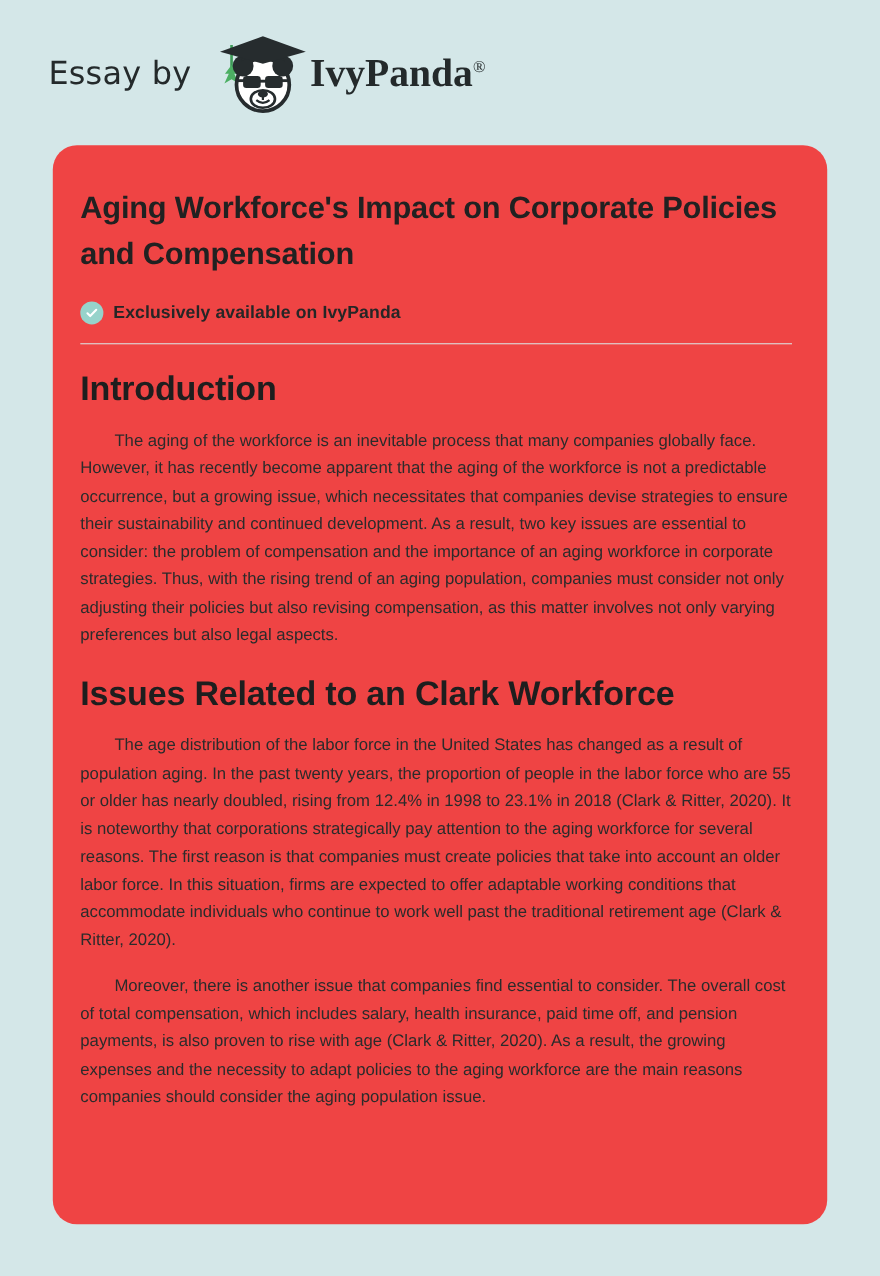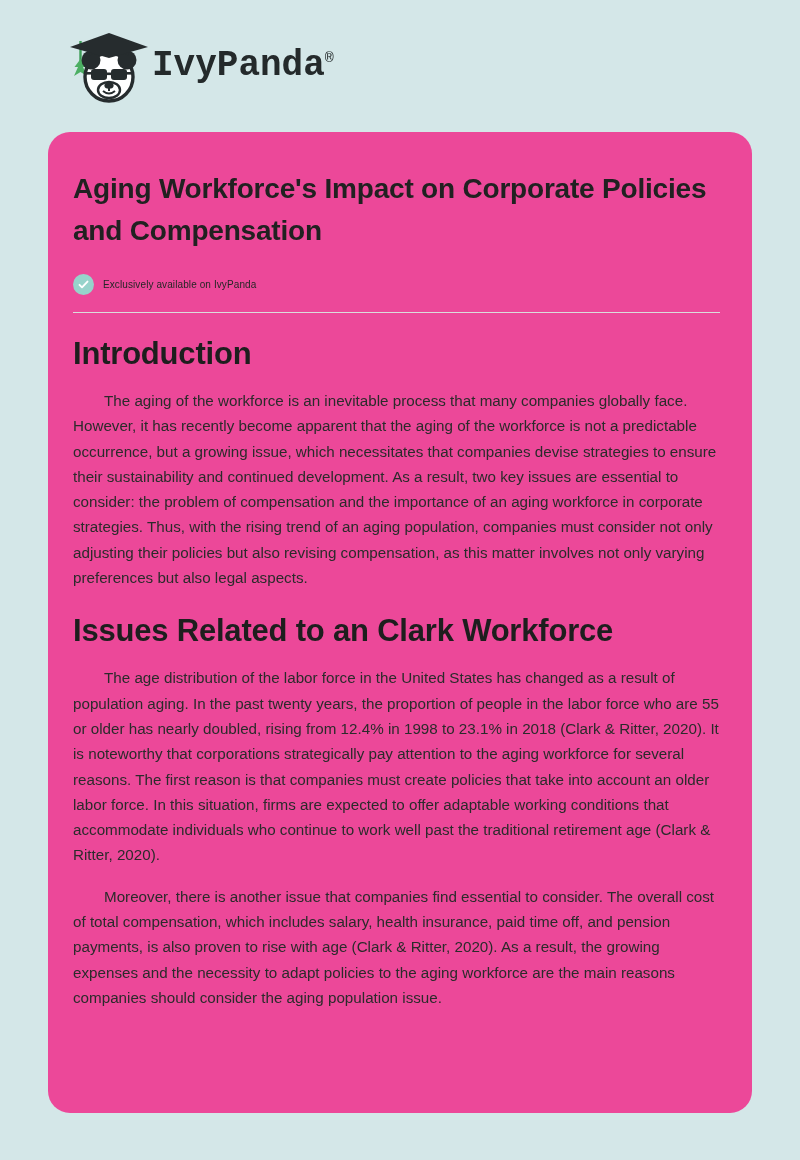--- a/index.html
+++ b/index.html
@@ -39,21 +39,21 @@
     display: flex;
     align-items: center;
     margin-left: 14px;
   }
   .panda-mark {
     width: 92px;
     height: 78px;
     display: block;
   }
   .brand-wordmark {
-    font-family: Liberation Mono, monospace;
+    font-family: Liberation Serif, serif;
     font-weight: bold;
     font-size: 36px;
     color: #242a2b;
     line-height: 1;
     margin-left: 2px;
     white-space: nowrap;
     position: relative;
   }
   .brand-wordmark .reg {
     font-size: 15px;
@@ -61,21 +61,21 @@
     font-weight: normal;
   }
 
   
   .paper {
     position: absolute;
     left: 48px;
     top: 132px;
     width: 704px;
     height: 981px;
-    background: #ec4899;
+    background: #ef4444;
     border-radius: 22px;
     box-sizing: border-box;
     padding: 36px 32px 0 25px;
     overflow: hidden;
   }
   .paper-inner {
     padding: 0 0 0 0;
   }
 
   .doc-title {
@@ -100,22 +100,22 @@
     height: 21px;
     border-radius: 50%;
     background: #97d3cb;
     display: inline-flex;
     align-items: center;
     justify-content: center;
     flex: 0 0 auto;
   }
   .badge-check svg { display: block; }
   .badge-text {
-    font-size: 10px;
-    font-weight: normal;
+    font-size: 16px;
+    font-weight: bold;
     color: #262626;
     margin-left: 9px;
     letter-spacing: 0.1px;
   }
 
   .divider {
     height: 1px;
     background: #dcdcdc;
     margin-top: 17px;
     margin-bottom: 0;
@@ -143,20 +143,21 @@
     text-align: left;
   }
   .body-par.first-after-heading {
     margin-top: 19px;
   }
 </style>
 </head>
 <body>
 
 <div class="brand-bar">
+  <span class="brand-essay-by">Essay by</span>
 
   <span class="brand-logo-wrap">
     <span class="panda-mark-holder">
       <svg class="panda-mark" viewBox="0 0 92 78" xmlns="http://www.w3.org/2000/svg" aria-hidden="true">
 
         <path d="M22.5 14 L22.5 36" stroke="#3d9b57" stroke-width="2.4" fill="none"></path>
 
         <path d="M22.5 32 L16.5 40 L20 40 L16 49 L22.5 45 L29 49 L25 40 L28.5 40 Z" fill="#4caf63"></path>
 
         <circle cx="51" cy="50" r="24" fill="#ffffff" stroke="#262c2e" stroke-width="3.4"></circle>

